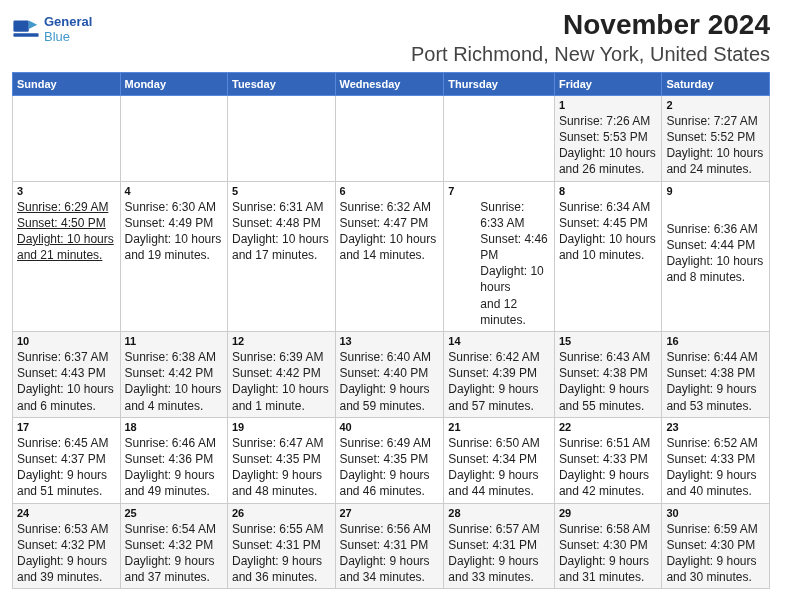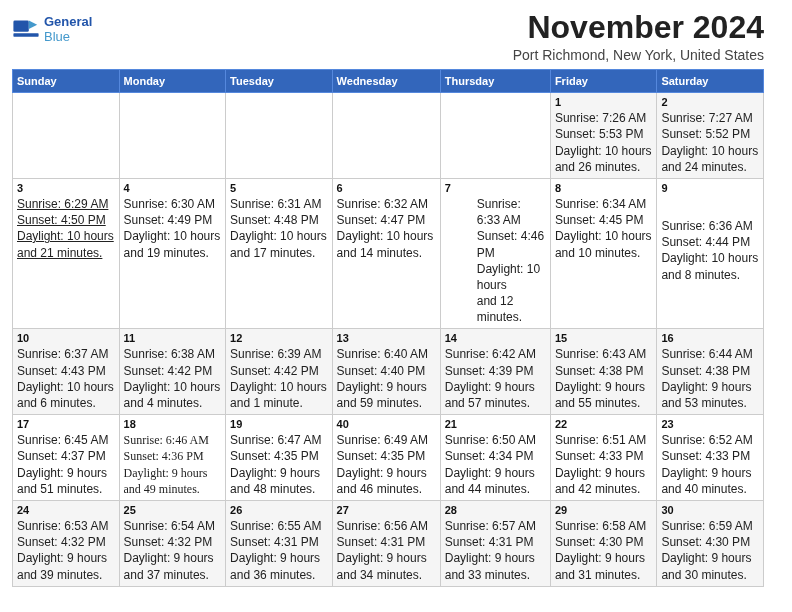--- a/index.html
+++ b/index.html
@@ -7,21 +7,21 @@
       font-family: Arial, sans-serif;
       background: #fff;
       width: 792px;
       min-height: 612px;
       overflow: hidden;
     }
     .page {
       width: 792px;
       min-height: 612px;
       background: #fff;
-      padding: 10px 28px 10px 12px;
+      padding: 10px 22px 10px 12px;
     }
     .header-area {
       display: flex;
       justify-content: space-between;
       align-items: flex-start;
       margin-bottom: 6px;
     }
     .logo {
       display: flex;
       align-items: center;
@@ -29,27 +29,27 @@
       margin-top: 4px;
     }
     .logo-icon {
       width: 28px;
       height: 28px;
     }
     .title-area {
       text-align: right;
     }
     .month-title {
-      font-size: 32px;
+      font-size: 28px;
       font-weight: bold;
       color: #222;
       line-height: 1.1;
     }
     .location-title {
-      font-size: 14px;
+      font-size: 20px;
       color: #444;
       margin-top: 2px;
     }
 
     .calendar {
       width: 100%;
       border-collapse: collapse;
       font-size: 10px;
     }
     .calendar thead th {
@@ -251,21 +251,21 @@
         <tr>
           <td>
             <div class="day-number">17</div>
             <div class="day-info" style="white-space: pre-line;">Sunrise: 6:45 AM
 Sunset: 4:37 PM
 Daylight: 9 hours
 and 51 minutes.</div>
           </td>
           <td>
             <div class="day-number">18</div>
-            <div class="day-info" style="white-space: pre-line; font-family: Liberation Serif, serif;">Sunrise: 6:46 AM
+            <div class="day-info" style="white-space: pre-line;">Sunrise: 6:46 AM
 Sunset: 4:36 PM
 Daylight: 9 hours
 and 49 minutes.</div>
           </td>
           <td>
             <div class="day-number">19</div>
             <div class="day-info" style="white-space: pre-line;">Sunrise: 6:47 AM
 Sunset: 4:35 PM
 Daylight: 9 hours
 and 48 minutes.</div>

